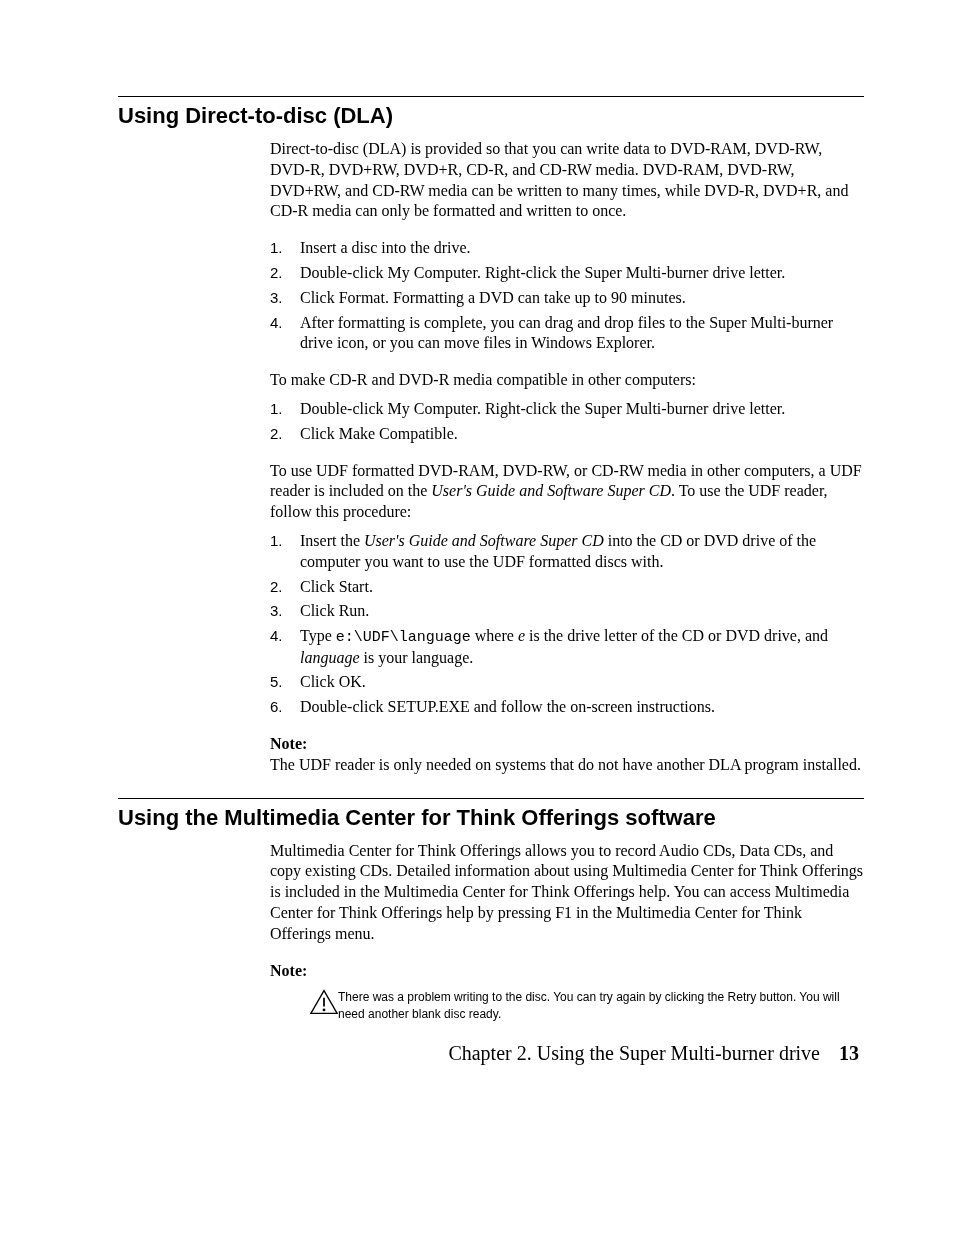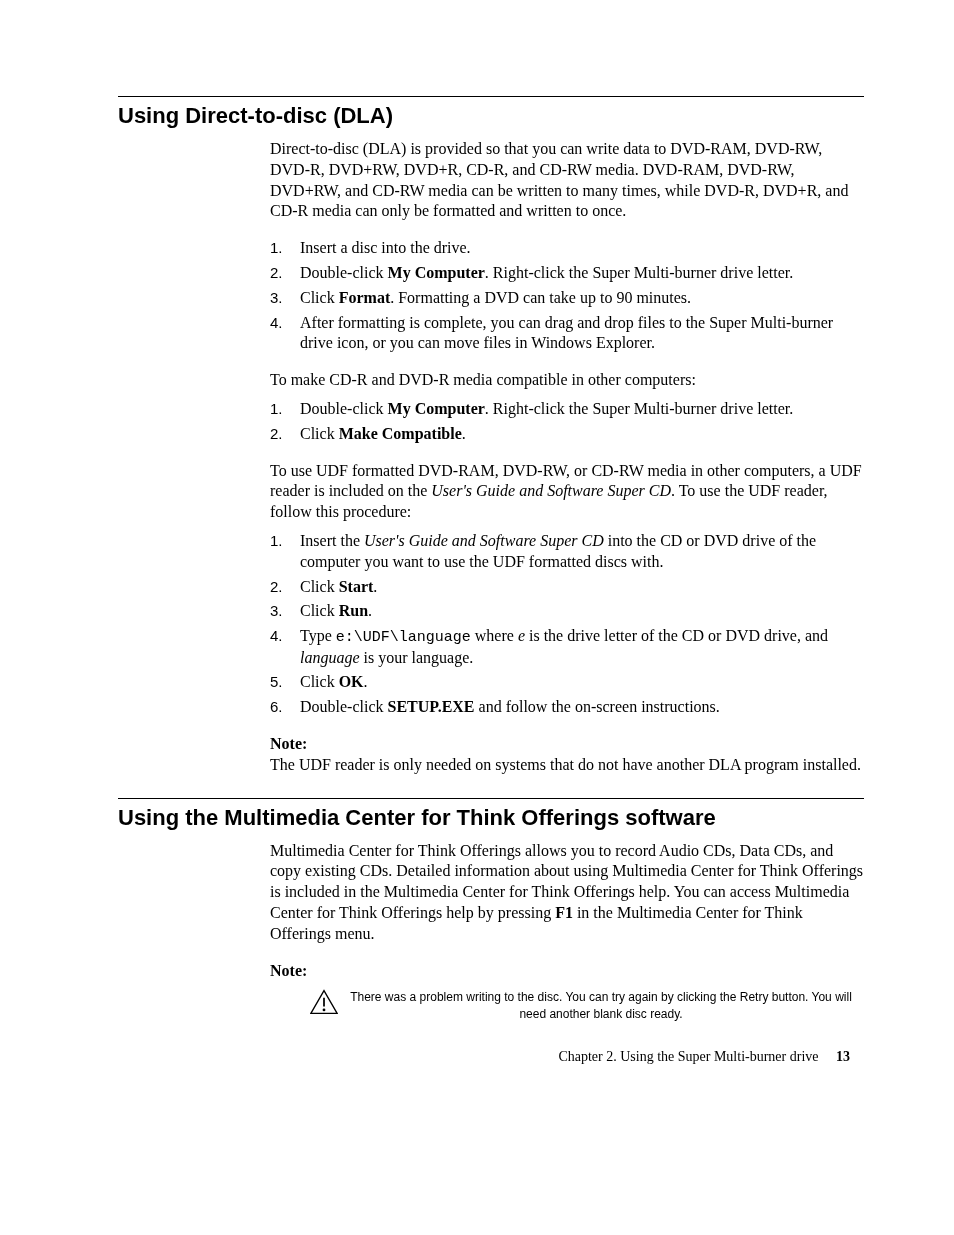--- a/index.html
+++ b/index.html
@@ -47,55 +47,54 @@
     margin-bottom: 4px;
     counter-increment: step;
   }
   ol.steps > li:before {
     content: counter(step) ".";
     position: absolute;
     left: 0;
     font-family: Arial, Helvetica, sans-serif;
     font-size: 15px;
   }
-  .bold { font-weight: 700; }
+  .bold { font-weight: 400; }
   .italic { font-style: italic; }
   .mono { font-family: "Courier New", Courier, monospace; font-size: 15px;}
   .note-row {
     display: flex;
     margin: 10px 0 8px 0;
     flex-direction: column;
   }
   .note-label {
     font-weight: 700;
     flex: 0 0 auto;
     margin-right: 6px;
   }
   .note-body { flex: 1 1 auto; }
   .alert-row {
     display: flex;
     align-items: flex-start;
     margin: 8px 0 14px 40px;
-    text-align: center;
   }
   .alert-icon {
     flex: 0 0 auto;
     width: 28px;
     height: 26px;
   }
   .alert-text {
     font-family: Arial, Helvetica, sans-serif;
     font-size: 12px;
     line-height: 1.35;
   }
   .footer {
     position: absolute;
     bottom: 70px;
-    right: 104px;
-    font-size: 14px;
+    right: 95px;
+    font-size: 20px;
   }
   .footer-page {
     font-weight: 700;
     margin-left: 14px;
   }
   .sec-spacer { height: 14px; }
 </style>
 </head>
 <body>
 

